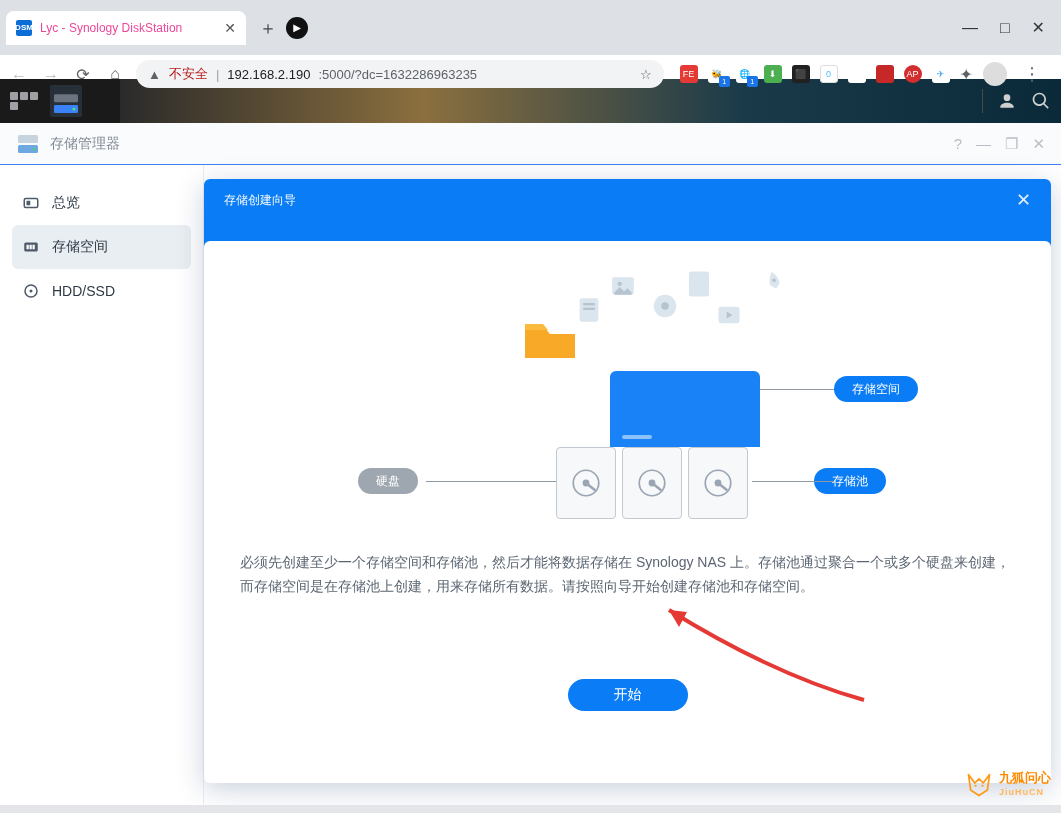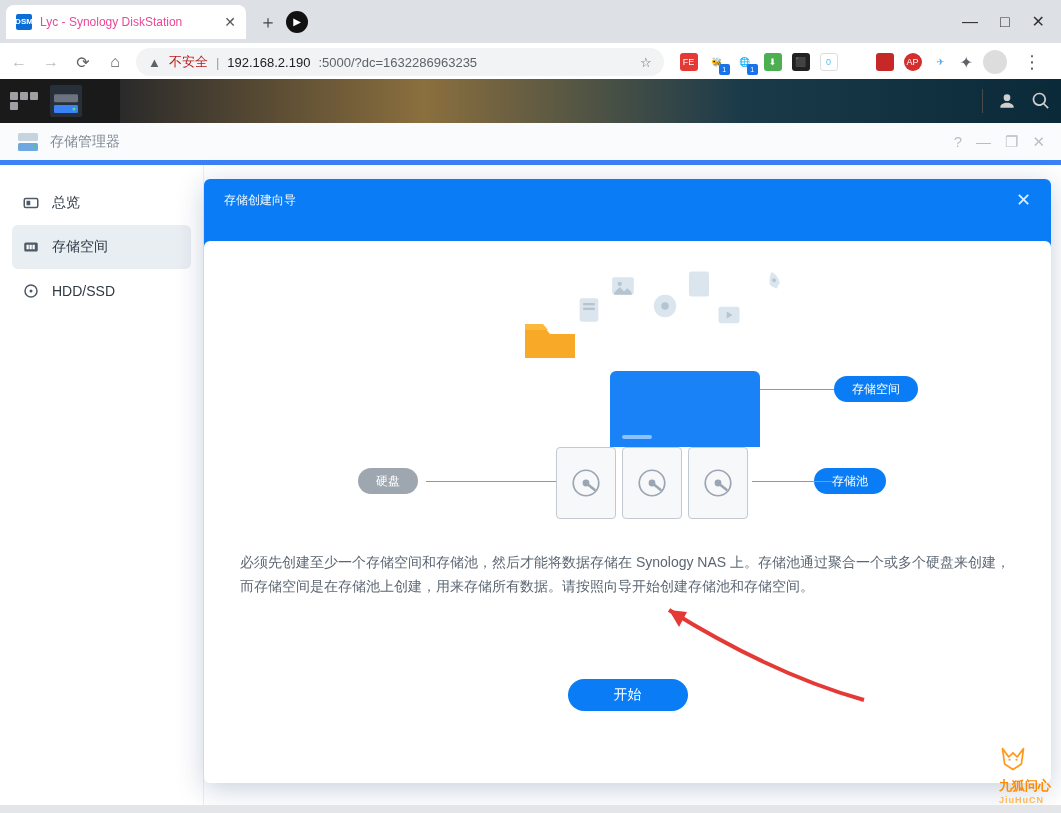--- a/index.html
+++ b/index.html
@@ -1,20 +1,20 @@
 <!DOCTYPE html>
 <html><head>
   <meta charset="utf-8">
   <style>
     * { margin: 0; padding: 0; box-sizing: border-box; font-family: "Microsoft YaHei", Arial, sans-serif; }
     body { width: 1061px; height: 813px; overflow: hidden; background: #fff; }
 
     
     .browser-chrome { height: 79px; background: #dde1e6; border-bottom: 1px solid #c0c0c0; }
-    .tab-bar { height: 43px; display: flex; align-items: center; padding-left: 6px; gap: 4px; }
+    .tab-bar { height: 55px; display: flex; align-items: center; padding-left: 6px; gap: 4px; }
     .tab { background: #fff; height: 34px; border-radius: 8px 8px 0 0; display: flex; align-items: center; padding: 0 10px; gap: 8px; min-width: 240px; }
     .tab-favicon { width: 16px; height: 16px; background: #0b6dd6; color: #fff; font-size: 8px; display: flex; align-items: center; justify-content: center; border-radius: 2px; font-weight: bold; }
     .tab-title { font-size: 12px; color: #ec4899; flex: 1; }
     .tab-close { color: #555; cursor: pointer; font-size: 14px; }
     .new-tab { width: 28px; height: 28px; border-radius: 50%; display: flex; align-items: center; justify-content: center; color: #444; font-size: 18px; margin-left: 4px; }
     .window-controls { margin-left: auto; display: flex; align-items: center; gap: 22px; padding-right: 16px; color: #333; }
     .window-controls span { cursor: pointer; }
     .media-pill { width: 22px; height: 22px; border-radius: 50%; background: #111; color: #fff; display: flex; align-items: center; justify-content: center; font-size: 10px; margin-right: 80px; }
 
     .address-bar { height: 38px; background: #fff; display: flex; align-items: center; padding: 0 8px; gap: 10px; }
@@ -36,21 +36,21 @@
     .dsm-topbar { height: 44px; background: linear-gradient(to right,#1a1a1a 0,#1a1a1a 120px,#2a2a2a 120px,#8b6f3e 40%,#1a3a4a 70%,#0a2a3a 100%); display: flex; align-items: center; padding: 0 10px; gap: 10px; }
     .dsm-grid { width: 30px; display:flex; flex-wrap:wrap; gap:2px; }
     .dsm-grid span{ width:8px; height:8px; background:#9ea0a3; border-radius:1px; }
     .dsm-launch { width: 32px; height:32px; background:#273038; border-radius:2px; display:flex; align-items:center; justify-content:center; }
     .dsm-right { margin-left:auto; display:flex; align-items:center; gap:14px; color:#e0e0e0; }
     .dsm-right .divider { width:1px; height:24px; background:#4a4a4a; }
     .dsm-right svg { width:20px; height:20px; fill:#cfcfcf; }
 
     
     .app-window { position: relative; background:#fff; height: 690px; }
-    .app-header { height: 42px; display:flex; align-items:center; padding: 0 16px; gap:10px; border-bottom:5px solid #3b82f6; background:#fafbfc; }
+    .app-header { height: 42px; display:flex; align-items:center; padding: 0 16px; gap:10px; border-bottom:1px solid #3b82f6; background:#fafbfc; }
     .app-header-icon { width:24px; height:24px; }
     .app-header-title { font-size:14px; color:#808a97; }
     .app-header-controls { margin-left:auto; display:flex; gap:14px; color:#b9bec6; font-size:15px; }
     .app-header-controls span { cursor:pointer; }
 
     .app-body { display:flex; height: calc(100% - 42px); }
     .sidebar { width: 204px; border-right: 1px solid #eceef0; padding: 16px 12px; }
     .sidebar-item { height: 44px; display:flex; align-items:center; gap: 12px; padding: 0 10px; border-radius: 6px; color:#2f3a46; font-size:14px; cursor:pointer; }
     .sidebar-item.active { background:#e9eef2; }
     .sidebar-item svg { width:18px; height:18px; fill:#4e5a68; }
@@ -78,21 +78,21 @@
     .disk svg { width:34px; height:34px; }
 
     .flying { position:absolute; }
 
     .desc { color:#5c6673; font-size:14px; line-height:1.7; margin-top: 20px; }
     .wizard-footer { display:flex; justify-content:center; margin-top: 80px; padding-bottom: 20px; }
     .start-btn { width:120px; height:32px; border:none; background:#0a7cf5; color:#fff; border-radius:16px; font-size:14px; cursor:pointer; }
 
     .arrow-annot { position:absolute; pointer-events:none; }
 
-    .watermark { position:absolute; right:0; bottom:4px; display:flex; align-items:flex-start; gap:6px; color:#ff8a00; font-size:13px; font-weight:700; padding: 4px 10px; flex-direction: column; }
+    .watermark { position:absolute; right:0; bottom:12px; display:flex; align-items:center; gap:6px; color:#ff8a00; font-size:13px; font-weight:700; padding: 4px 10px; }
     .watermark .fox { width:28px; height:28px; }
     .watermark .cn { color:#ff8a00; }
     .watermark .en { color:#ffb757; font-size:9px; letter-spacing:1px; display:block; font-weight:600; }
 
     .bottom-status { position:absolute; left:0; right:0; bottom:0; height:8px; background:#e3e5e8; }
   </style>
 </head>
 <body>
 
 <div class="browser-chrome">

